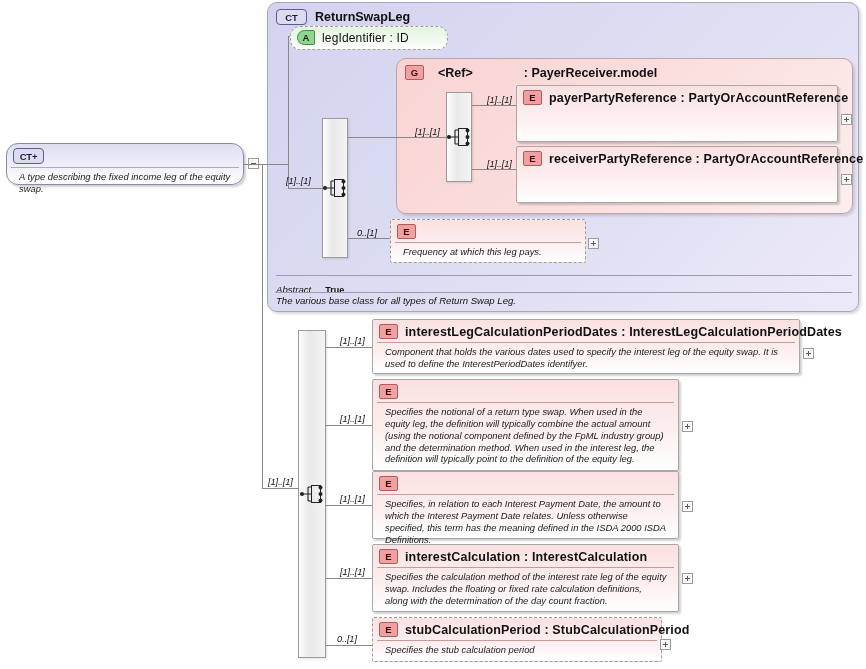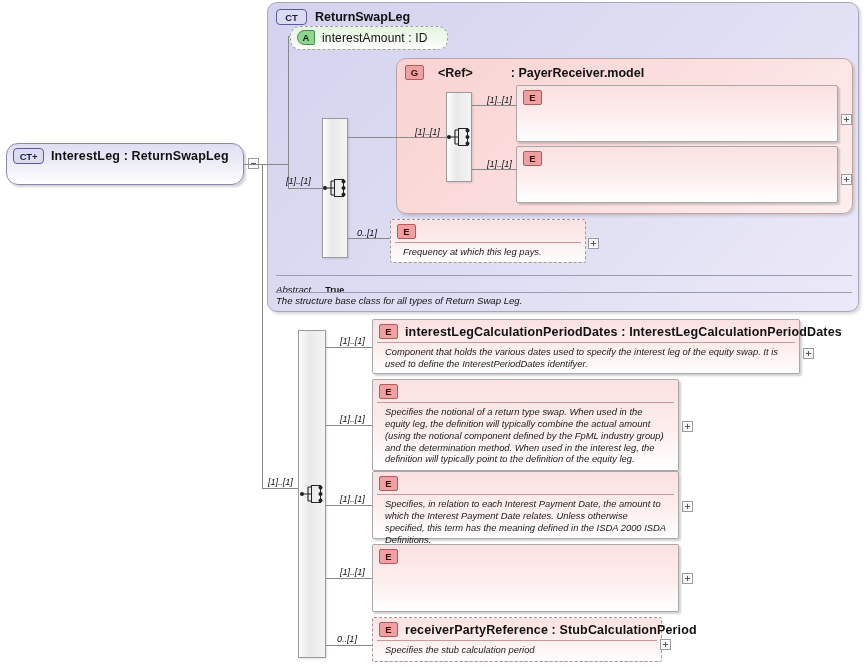--- a/index.html
+++ b/index.html
@@ -225,28 +225,28 @@
 
   <div class="panel panel-ct" style="left:267px; top:2px; width:592px; height:310px;">
     <div class="panel-hdr">
       <span class="badge badge-ct">CT</span>
       <span class="pname">ReturnSwapLeg</span>
     </div>
 
     <div class="abs-row" style="top:272px; width:576px;">
       <span class="k">Abstract</span><span class="v">True</span>
     </div>
-    <div class="abs-doc" style="top:289px; width:576px;">The structure base class for all types of Return Swap Leg.</div>
+    <div class="abs-doc" style="top:289px; width:576px;">The various base class for all types of Return Swap Leg.</div>
   </div>
 
   <div class="panel panel-g" style="left:396px; top:58px; width:457px; height:156px;">
     <div class="panel-hdr" style="gap:14px;">
       <span class="badge badge-g">G</span>
       <span class="ptitle">&lt;Ref&gt;</span>
-      <span class="pname" style="margin-left:24px;">: PayerReceiver.model</span>
+      <span class="pname" style="margin-left:37px;">: PayerReceiver.model</span>
     </div>
   </div>
 
   <div class="ln h" style="left:250px; top:164px; width:38px;"></div>
   <div class="ln v" style="left:288px; top:36px; height:128px;"></div>
   <div class="ln h" style="left:288px; top:36px; width:12px;"></div>
   <div class="ln v" style="left:288px; top:164px; height:24px;"></div>
   <div class="ln h" style="left:288px; top:188px; width:35px;"></div>
 
   <div class="seq" style="left:322px; top:118px; width:26px; height:140px;">
@@ -280,42 +280,44 @@
   </div>
 
   <div class="ln h" style="left:472px; top:105px; width:44px;"></div>
   <div class="card" style="left:487px; top:95px;">[1]..[1]</div>
   <div class="ln h" style="left:472px; top:169px; width:44px;"></div>
   <div class="card" style="left:487px; top:159px;">[1]..[1]</div>
 
   <div class="node attr" style="left:290px; top:26px; width:158px; height:24px;">
     <div class="hdr">
       <span class="badge badge-a">A</span>
-      <span class="ttl" style="font-weight:normal;font-size:12px;">interestAmount : ID</span>
+      <span class="ttl" style="font-weight:normal;font-size:12px;">legIdentifier : ID</span>
     </div>
   </div>
 
   <div class="node root" style="left:6px; top:143px; width:238px; height:42px;">
     <div class="hdr">
       <span class="badge badge-ct">CT+</span>
-      <span class="ttl">InterestLeg : ReturnSwapLeg</span>
-    </div>
+    </div>
+    <div class="doc">A type describing the fixed income leg of the equity swap.</div>
   </div>
   <div class="expander minus" style="left:248px; top:158px;"></div>
 
   <div class="node el" style="left:516px; top:85px; width:322px; height:57px;">
     <div class="hdr">
       <span class="badge badge-e">E</span>
+      <span class="ttl">payerPartyReference : PartyOrAccountReference</span>
     </div>
   </div>
   <div class="expander" style="left:841px; top:114px;"></div>
 
   <div class="node el" style="left:516px; top:146px; width:322px; height:57px;">
     <div class="hdr">
       <span class="badge badge-e">E</span>
+      <span class="ttl">receiverPartyReference : PartyOrAccountReference</span>
     </div>
   </div>
   <div class="expander" style="left:841px; top:174px;"></div>
 
   <div class="node el optional" style="left:390px; top:219px; width:196px; height:44px;">
     <div class="hdr">
       <span class="badge badge-e">E</span>
     </div>
     <div class="doc">Frequency at which this leg pays.</div>
   </div>
@@ -373,26 +375,28 @@
     <div class="hdr">
       <span class="badge badge-e">E</span>
     </div>
     <div class="doc">Specifies, in relation to each Interest Payment Date, the amount to which the Interest Payment Date relates. Unless otherwise specified, this term has the meaning defined in the ISDA 2000 ISDA Definitions.</div>
   </div>
   <div class="expander" style="left:682px; top:501px;"></div>
 
   <div class="node el" style="left:372px; top:544px; width:307px; height:68px;">
     <div class="hdr">
       <span class="badge badge-e">E</span>
-    </div>
+      <span class="ttl">interestCalculation : InterestCalculation</span>
+    </div>
+    <div class="doc">Specifies the calculation method of the interest rate leg of the equity swap. Includes the floating or fixed rate calculation definitions, along with the determination of the day count fraction.</div>
   </div>
   <div class="expander" style="left:682px; top:573px;"></div>
 
   <div class="node el optional" style="left:372px; top:617px; width:290px; height:45px;">
     <div class="hdr">
       <span class="badge badge-e">E</span>
-      <span class="ttl">receiverPartyReference : StubCalculationPeriod</span>
+      <span class="ttl">stubCalculationPeriod : StubCalculationPeriod</span>
     </div>
     <div class="doc">Specifies the stub calculation period</div>
   </div>
   <div class="expander" style="left:660px; top:639px;"></div>
 
 </div>
 
 </body></html>

